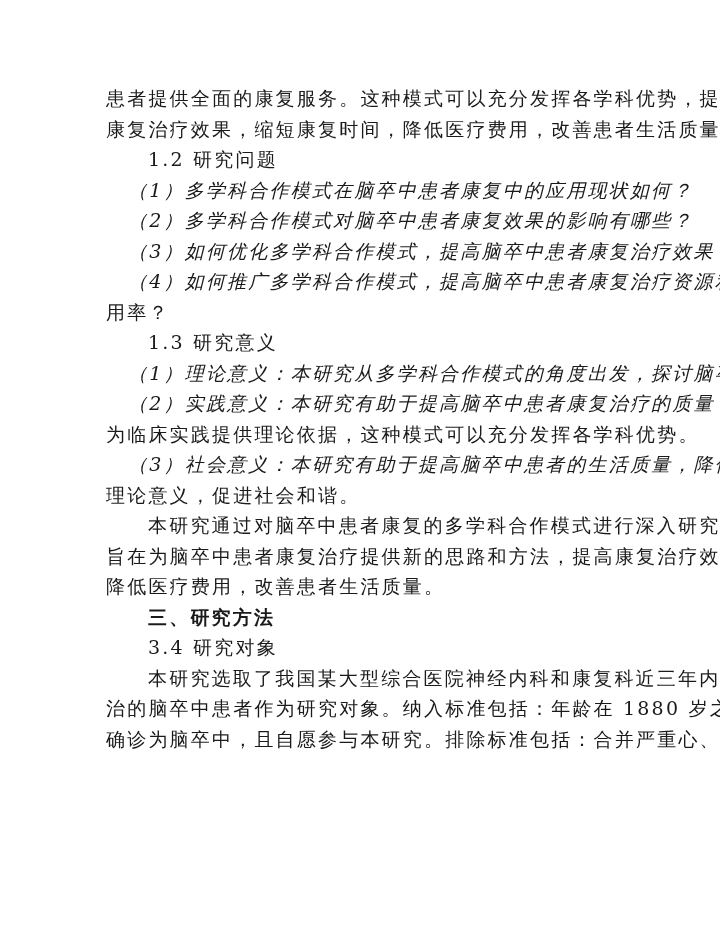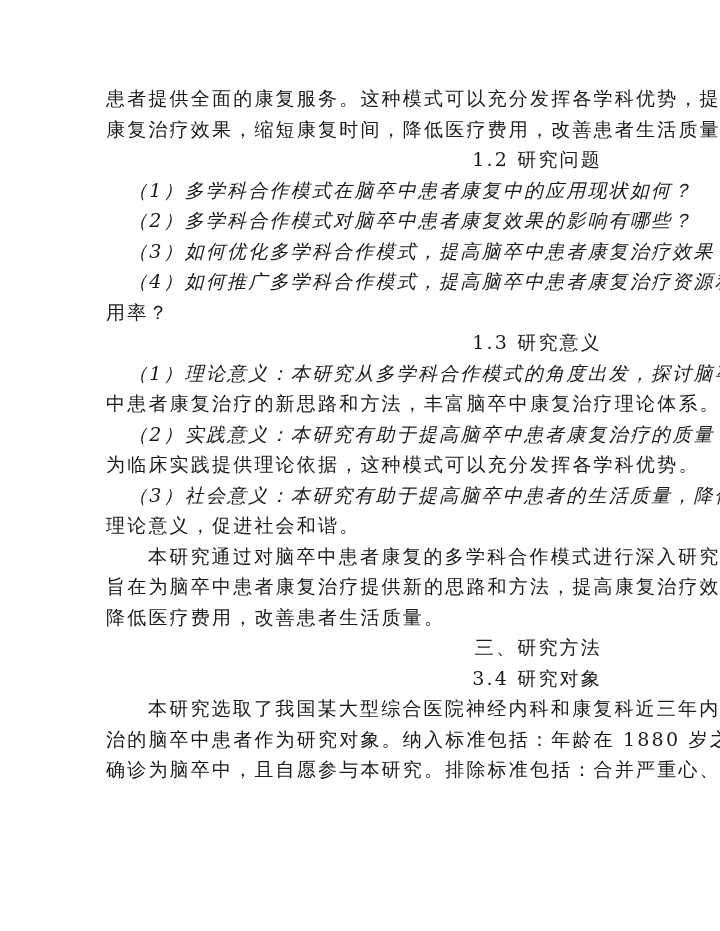--- a/index.html
+++ b/index.html
@@ -21,44 +21,43 @@
       color: #1a1a1a;
       font-family: "DejaVu Serif", "Liberation Serif", serif;
       font-size: 19px;
       line-height: 30.5px;
       letter-spacing: 2.2px;
     }
     .line {
       white-space: nowrap;
       height: 30.5px;
     }
-    .indent2 { padding-left: 42px; text-align: right; }
+    .indent2 { padding-left: 42px; }
     .indent-sub { padding-left: 22px; font-style: italic; }
-    .bold { font-weight: normal; }
+    .bold { font-weight: bold; }
   </style>
 </head>
 <body>
 
 <div class="page">
 
   <div class="line">患者提供全面的康复服务。这种模式可以充分发挥各学科优势，提高</div>
   <div class="line">康复治疗效果，缩短康复时间，降低医疗费用，改善患者生活质量。</div>
 
   <div class="line indent2">1.2 研究问题</div>
 
   <div class="line indent-sub">（1）多学科合作模式在脑卒中患者康复中的应用现状如何？</div>
   <div class="line indent-sub">（2）多学科合作模式对脑卒中患者康复效果的影响有哪些？</div>
   <div class="line indent-sub">（3）如何优化多学科合作模式，提高脑卒中患者康复治疗效果？</div>
   <div class="line indent-sub">（4）如何推广多学科合作模式，提高脑卒中患者康复治疗资源利</div>
   <div class="line">用率？</div>
 
   <div class="line indent2">1.3 研究意义</div>
 
   <div class="line indent-sub">（1）理论意义：本研究从多学科合作模式的角度出发，探讨脑卒</div>
-  <div class="line">中患者康复治疗的新思路和方法，丰富脑卒中康复治疗理论体系。</div>
   <div class="line indent-sub">（2）实践意义：本研究有助于提高脑卒中患者康复治疗的质量，</div>
   <div class="line">为临床实践提供理论依据，这种模式可以充分发挥各学科优势。</div>
   <div class="line indent-sub">（3）社会意义：本研究有助于提高脑卒中患者的生活质量，降低</div>
   <div class="line">理论意义，促进社会和谐。</div>
 
   <div class="line indent2">本研究通过对脑卒中患者康复的多学科合作模式进行深入研究，</div>
   <div class="line">旨在为脑卒中患者康复治疗提供新的思路和方法，提高康复治疗效果，</div>
   <div class="line">降低医疗费用，改善患者生活质量。</div>
 
   <div class="line indent2 bold">三、研究方法</div>

